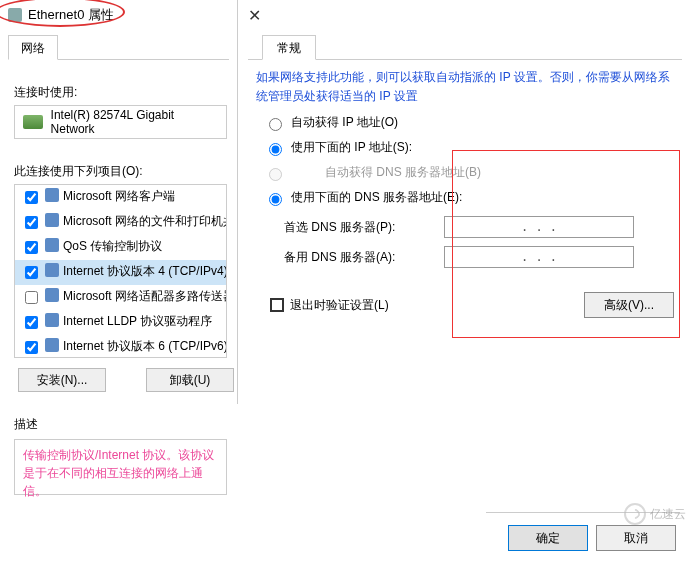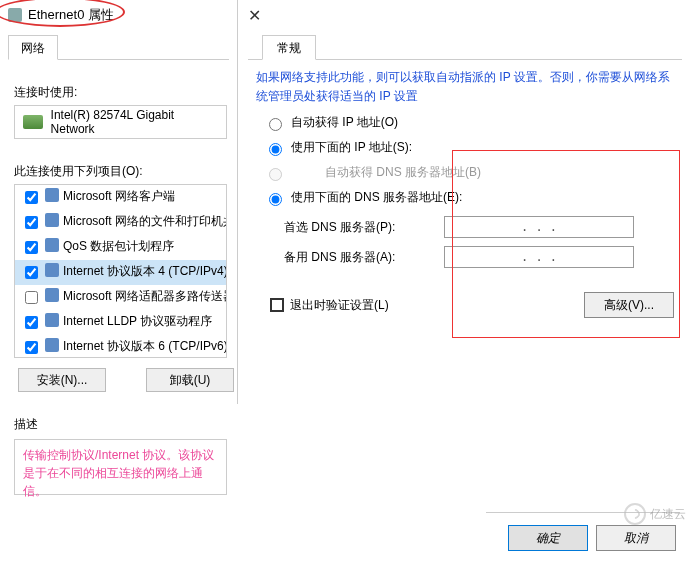--- a/index.html
+++ b/index.html
@@ -39,21 +39,21 @@
 .ip-grid { margin:6px 0 0 28px; }
 .ip-row { display:flex; align-items:center; height:30px;}
 .ip-row label { width:160px;}
 .ip-input { width:190px; height:22px; border:1px solid #999; background:#fff; text-align:center; font-family: Tahoma, monospace; display:flex; align-items:center; justify-content:center;}
 .ip-input.disabled { color:#555;}
 .red-box { position:absolute; border:1px solid #e33; pointer-events:none;}
 .red-box.b1 { left:452px; top:150px; width:228px; height:188px;}
 .footer-row { display:flex; align-items:center; margin:20px 0 0 14px; }
 .footer-row .chkbox { width:14px; height:14px; border:2px solid #333; margin-right:6px;}
 .adv-btn { margin-left:auto; min-width:90px; height:26px; border:1px solid #888; background:#efefef; display:flex; align-items:center; justify-content:center;}
-.dlg-btns { position:absolute; right:16px; bottom:12px; display:flex; gap:8px;font-style:italic;}
+.dlg-btns { position:absolute; right:16px; bottom:12px; display:flex; gap:8px;}
 .dlg-btn { min-width:80px; height:26px; border:1px solid #888; background:#efefef; display:flex; align-items:center; justify-content:center;}
 .dlg-btn.primary { background:#e1e1e1; border:1px solid #0078d7;}
 .hr-r { position:absolute; left:248px; right:12px; bottom:50px; height:1px; background:#ccc;}
 
 
 .watermark { position:absolute; right:6px; bottom:38px; display:flex; align-items:center; gap:4px; opacity:0.55; color:#888; font-size:14px;}
 .wm-circ { width:22px; height:22px; border:2px solid #bbb; border-radius:50%; display:flex; align-items:center; justify-content:center;}
 .wm-inner { width:10px; height:10px; border:2px solid #bbb; border-radius:50%; border-left-color:transparent; border-bottom-color:transparent; transform:rotate(45deg);}
 </style>
 </head>
@@ -81,21 +81,21 @@
         <span>Microsoft 网络客户端</span>
       </div>
     <div class="item-row">
         <input type="checkbox" class="cb" checked="" style="">
         <span class="mini-ico"></span>
         <span>Microsoft 网络的文件和打印机共</span>
       </div>
     <div class="item-row">
         <input type="checkbox" class="cb" checked="" style="">
         <span class="mini-ico"></span>
-        <span>QoS 数据包计划程序</span>
+        <span>QoS 传输控制协议</span>
       </div>
     <div class="item-row selected">
         <input type="checkbox" class="cb" checked="" style="">
         <span class="mini-ico"></span>
         <span>Internet 协议版本 4 (TCP/IPv4)</span>
       </div>
     <div class="item-row">
         <input type="checkbox" class="cb" style="">
         <span class="mini-ico"></span>
         <span>Microsoft 网络适配器多路传送器</span>

